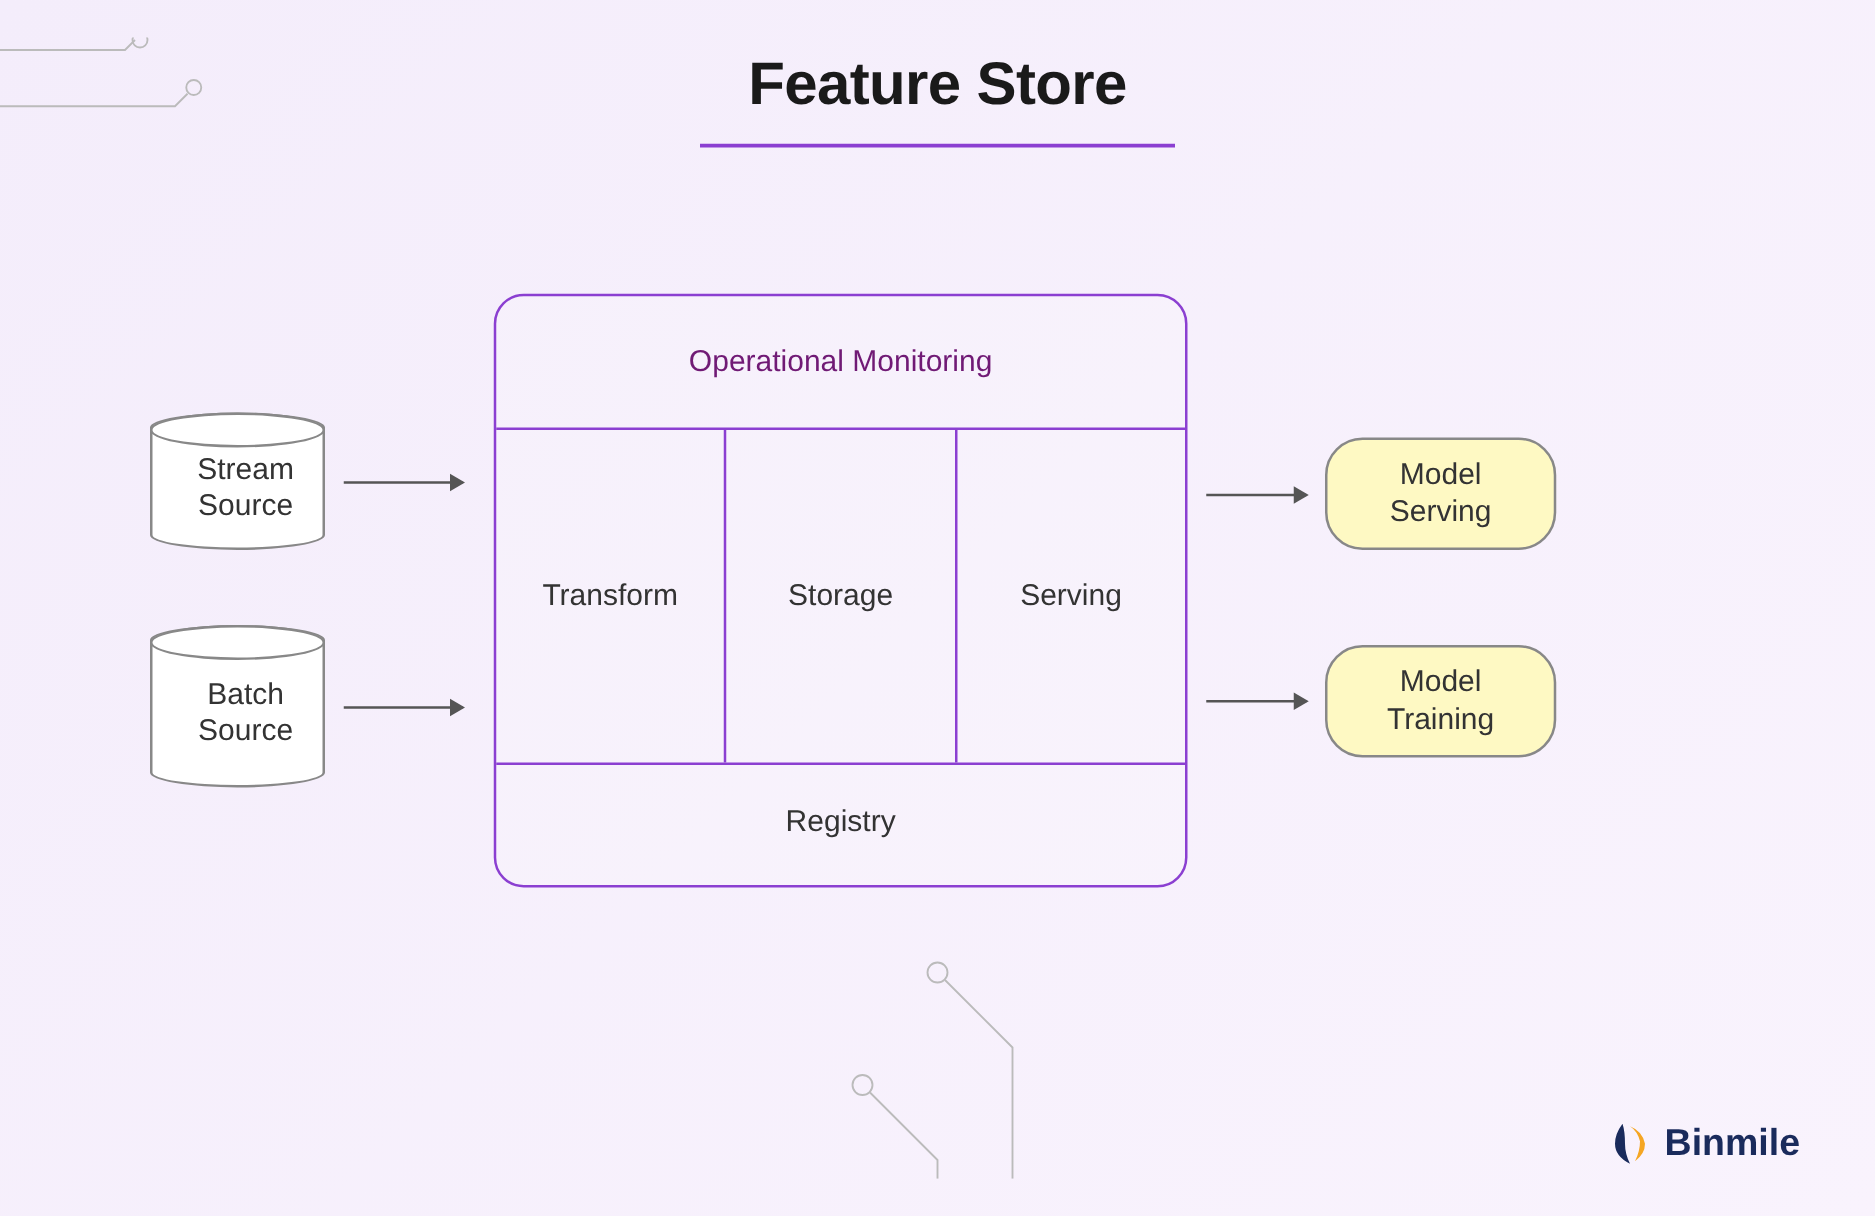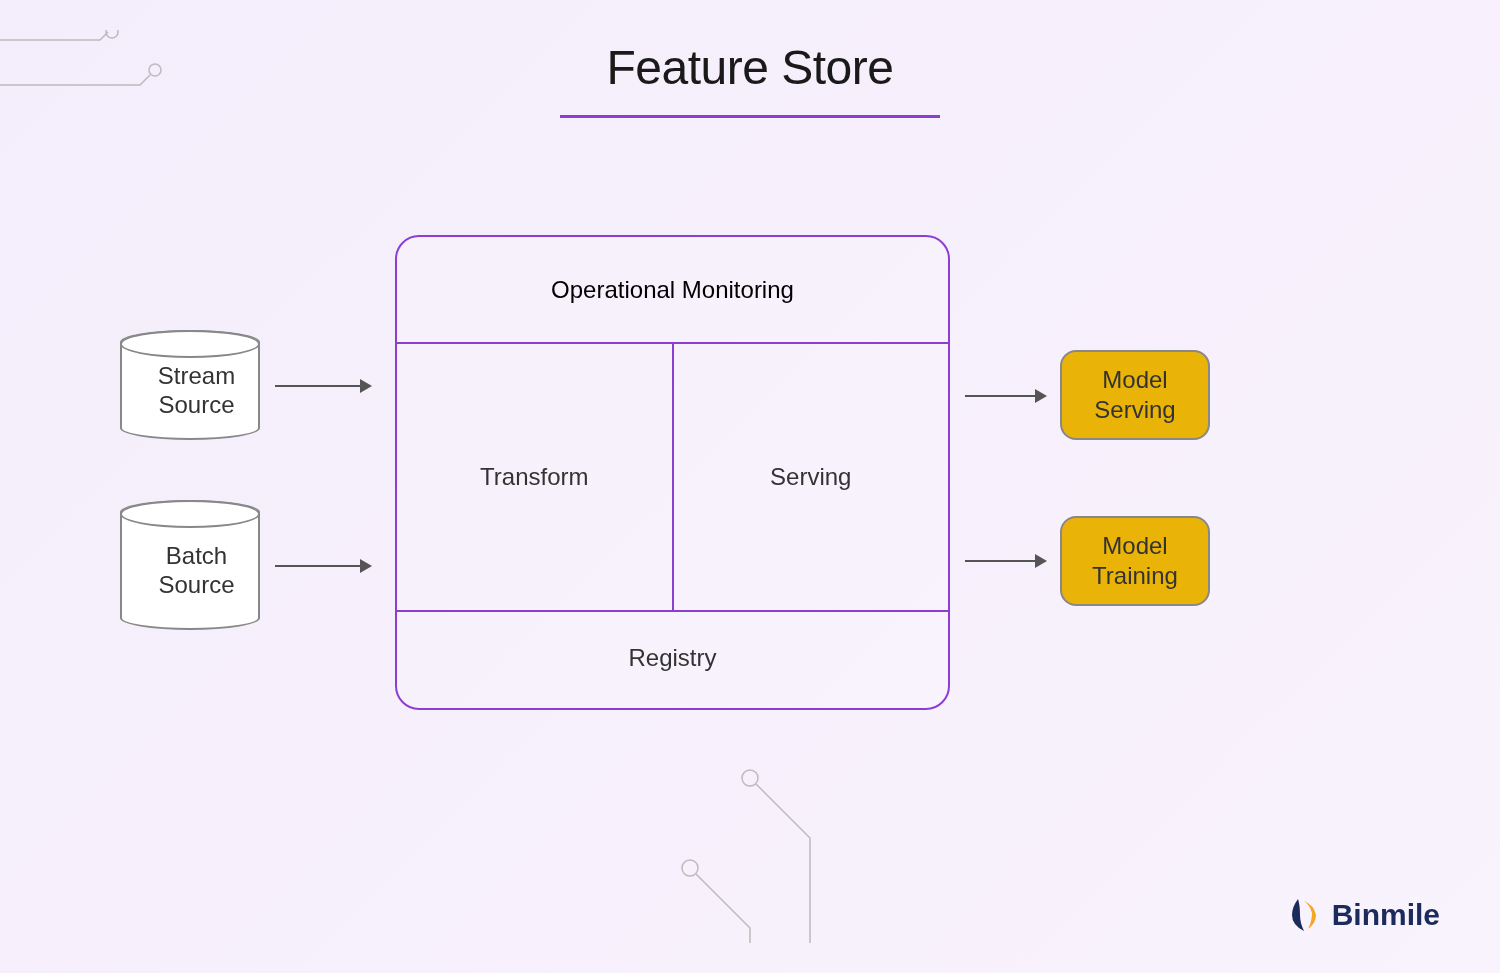--- a/index.html
+++ b/index.html
@@ -10,21 +10,21 @@
       font-family: -apple-system, BlinkMacSystemFont, 'Segoe UI', Arial, sans-serif;
       position: relative;
       overflow: hidden;
     }
     .title {
       position: absolute;
       top: 40px;
       left: 50%;
       transform: translateX(-50%);
       font-size: 48px;
-      font-weight: 400;
+      font-weight: 700;
       color: #1a1a1a;
       letter-spacing: -0.5px;
     }
     .title-underline {
       position: absolute;
       top: 115px;
       left: 50%;
       transform: translateX(-50%);
       width: 380px;
       height: 3px;
@@ -77,21 +77,21 @@
     .op-monitoring {
       position: absolute;
       top: 0;
       left: 0;
       right: 0;
       height: 105px;
       display: flex;
       align-items: center;
       justify-content: center;
       font-size: 24px;
-      color: #000000;
+      color: #701a75;
     }
     .cols {
       position: absolute;
       top: 105px;
       left: 0;
       right: 0;
       height: 270px;
       display: flex;
       border-top: 2.5px solid #8b3fd1;
       border-bottom: 2.5px solid #8b3fd1;
@@ -116,25 +116,25 @@
       right: 0;
       height: 100px;
       display: flex;
       align-items: center;
       justify-content: center;
       font-size: 24px;
       color: #333;
     }
     .output-box {
       position: absolute;
-      width: 150px;
+      width: 185px;
       height: 90px;
-      background: #eab308;
+      background: #fef9c3;
       border: 2px solid #888;
-      border-radius: 16px;
+      border-radius: 30px;
       display: flex;
       align-items: center;
       justify-content: center;
       font-size: 24px;
       color: #333;
       text-align: center;
       line-height: 1.25;
     }
     .out-serving { top: 350px; left: 1060px; }
     .out-training { top: 516px; left: 1060px; }
@@ -220,20 +220,23 @@
 <div class="arrow arrow-1"></div>
 <div class="arrow arrow-2"></div>
 
 <div class="main-box">
   <div class="op-monitoring">Operational Monitoring</div>
   <div class="cols">
     <div class="col">
       <span>Transform</span>
     </div>
     <div class="col">
+      <span>Storage</span>
+    </div>
+    <div class="col">
       <span>Serving</span>
     </div>
   </div>
   <div class="registry">Registry</div>
 </div>
 
 <div class="arrow arrow-3"></div>
 <div class="arrow arrow-4"></div>
 
 <div class="output-box out-serving">

